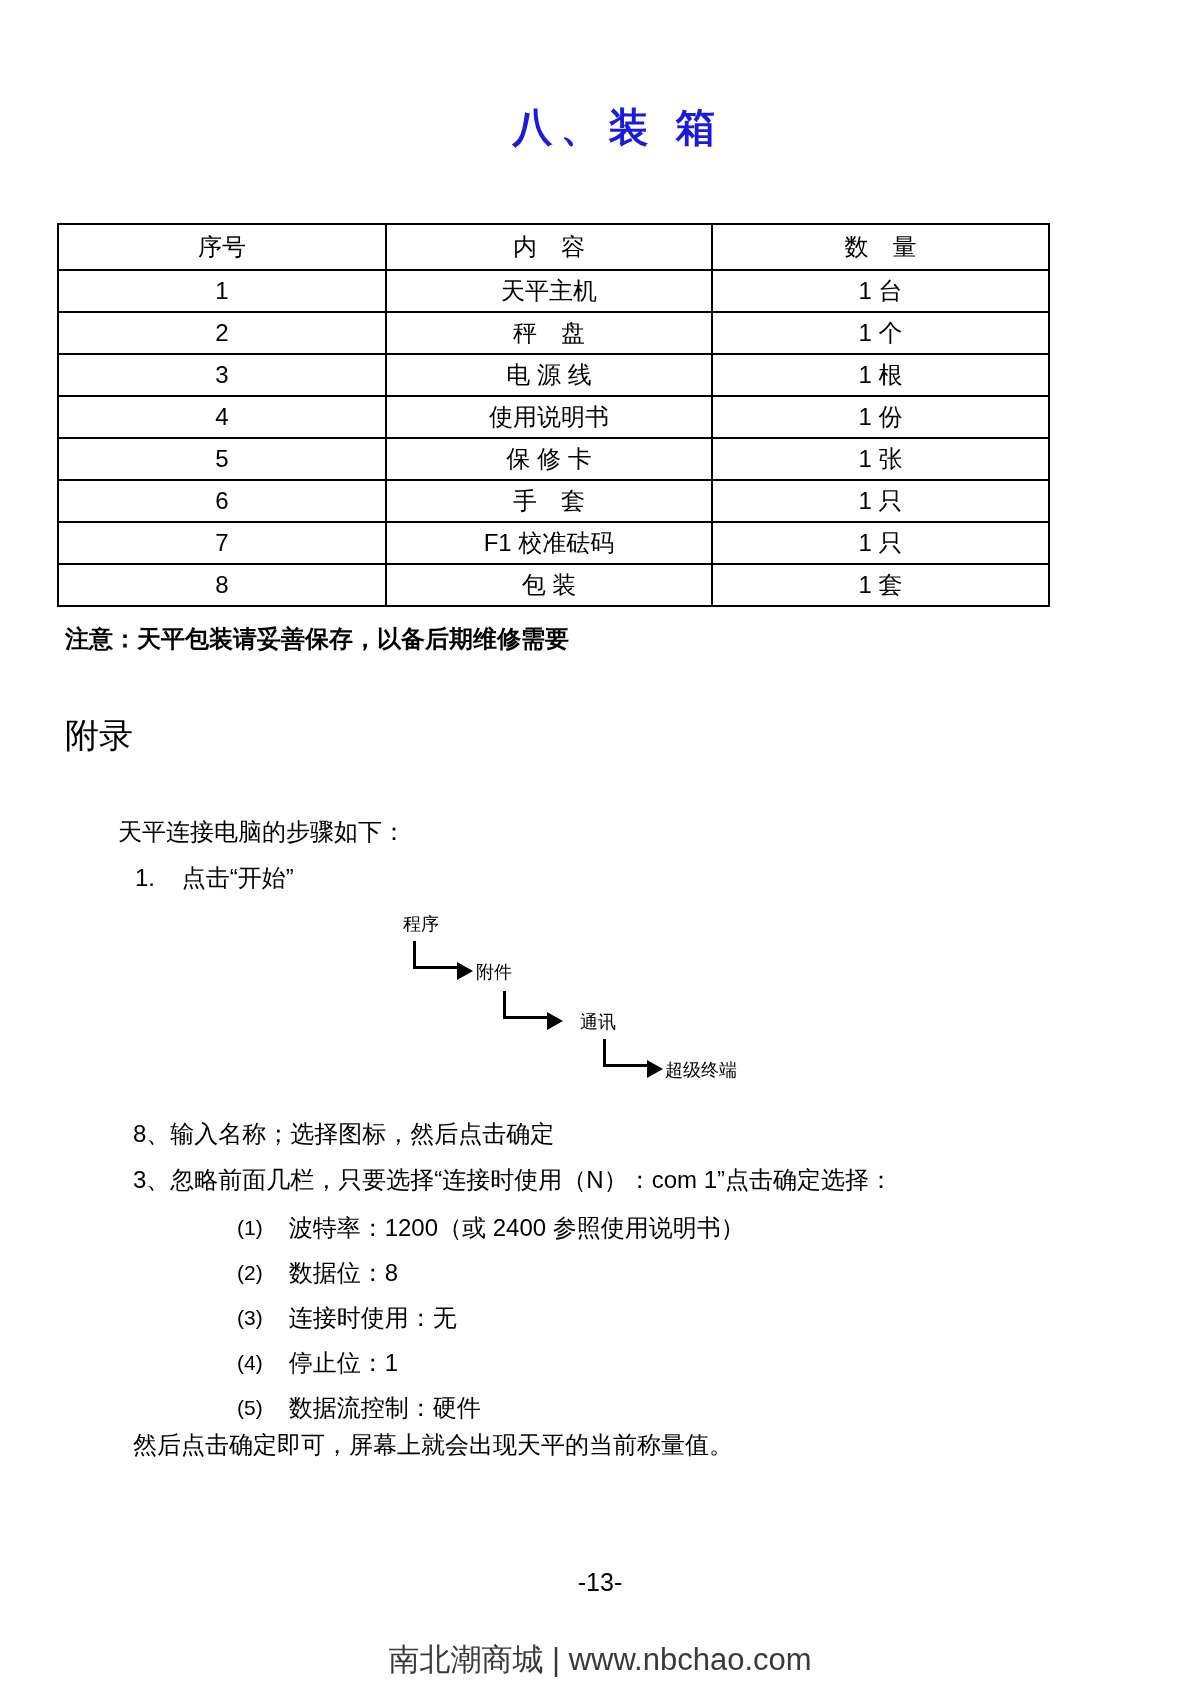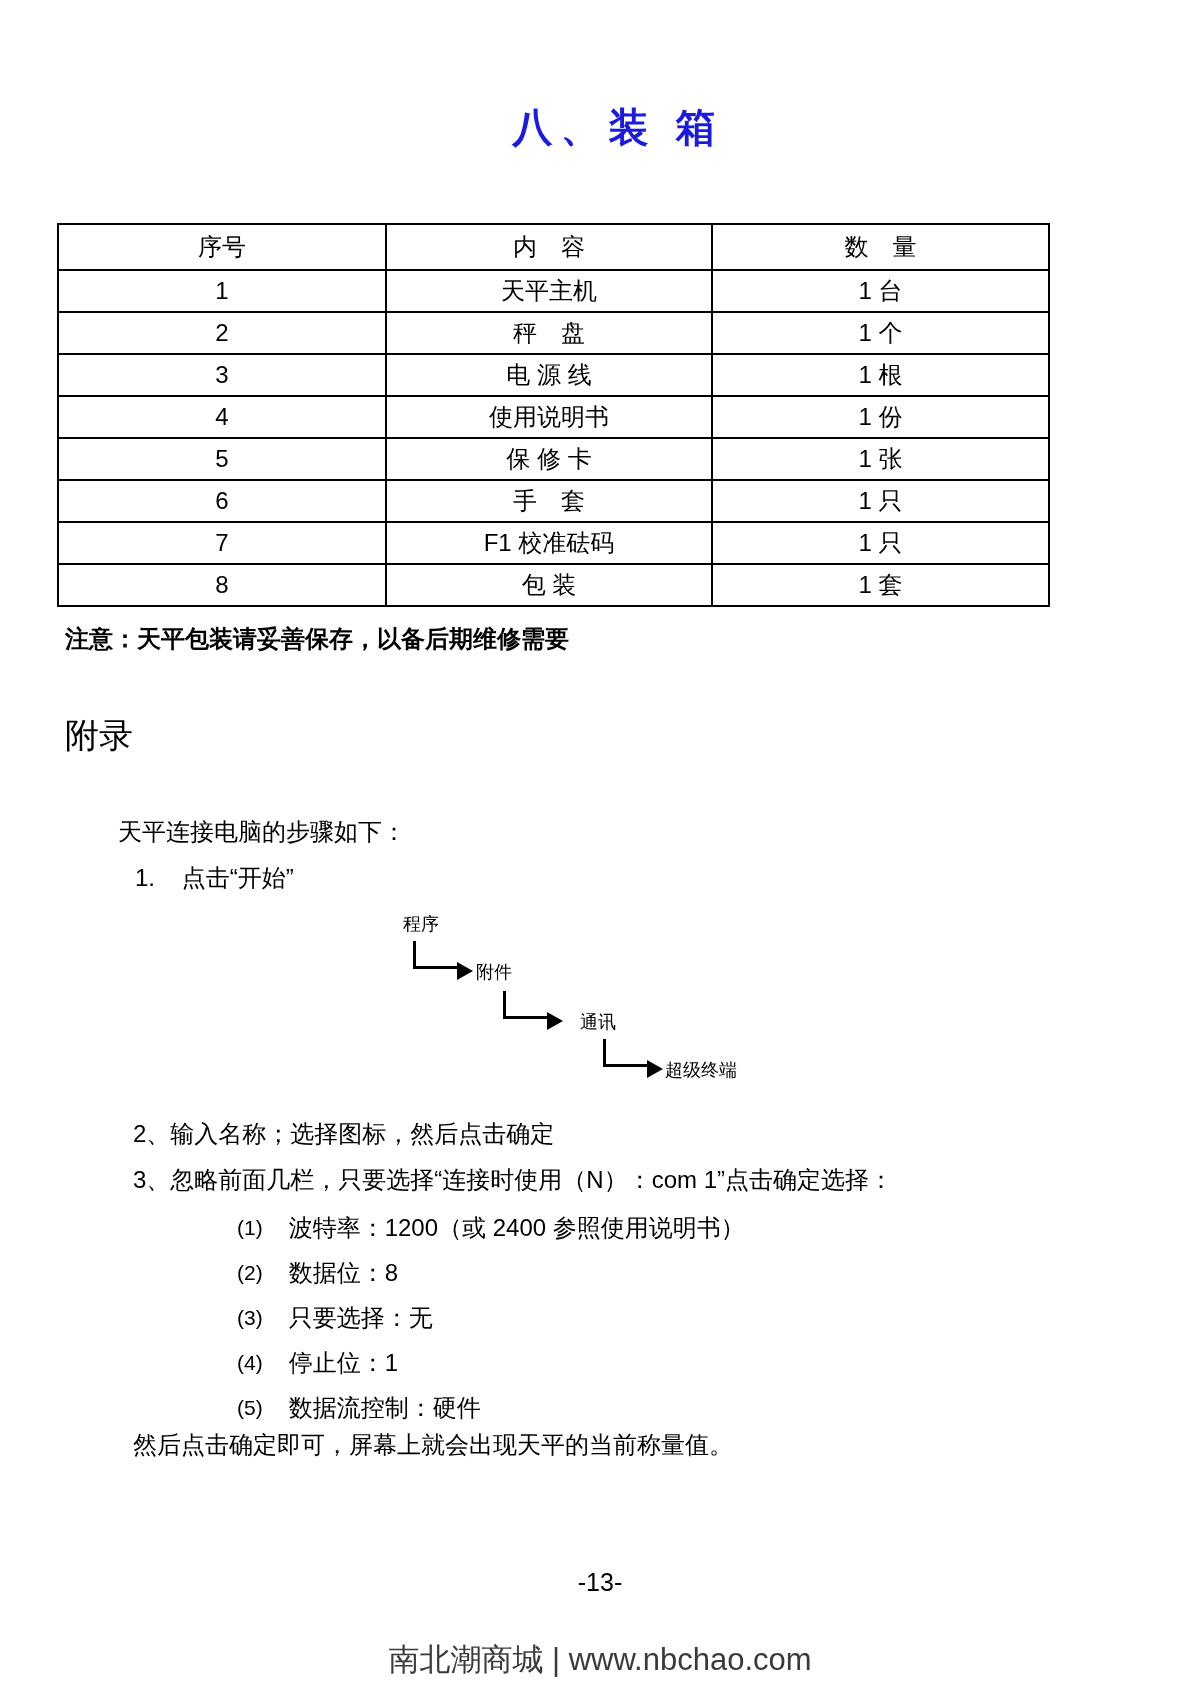--- a/index.html
+++ b/index.html
@@ -209,28 +209,28 @@
     <div class="arrowhead arrow-1"></div>
     <span class="node node-2">附件</span>
     <div class="elbow elbow-2"></div>
     <div class="arrowhead arrow-2"></div>
     <span class="node node-3">通讯</span>
     <div class="elbow elbow-3"></div>
     <div class="arrowhead arrow-3"></div>
     <span class="node node-4">超级终端</span>
   </div>
 
-  <p class="body-line step2-line">2、输入名称；选择图标，然后点击确定</p>
+  <p class="body-line step2-line">8、输入名称；选择图标，然后点击确定</p>
 
   <p class="body-line step3-line">3、忽略前面几栏，只要选择“连接时使用（N）：com 1”点击确定选择：</p>
 
   <div class="sub-items">
       <div class="sub-item"><span class="sub-num">(1)</span><span>波特率：1200（或 2400 参照使用说明书）</span></div>
       <div class="sub-item"><span class="sub-num">(2)</span><span>数据位：8</span></div>
-      <div class="sub-item"><span class="sub-num">(3)</span><span>只要选择：无</span></div>
+      <div class="sub-item"><span class="sub-num">(3)</span><span>连接时使用：无</span></div>
       <div class="sub-item"><span class="sub-num">(4)</span><span>停止位：1</span></div>
       <div class="sub-item"><span class="sub-num">(5)</span><span>数据流控制：硬件</span></div>
     </div>
 
   <p class="body-line closing-line">然后点击确定即可，屏幕上就会出现天平的当前称量值。</p>
 
   <p class="page-number">-13-</p>
 
   <p class="site-footer">南北潮商城 | www.nbchao.com</p>
 

